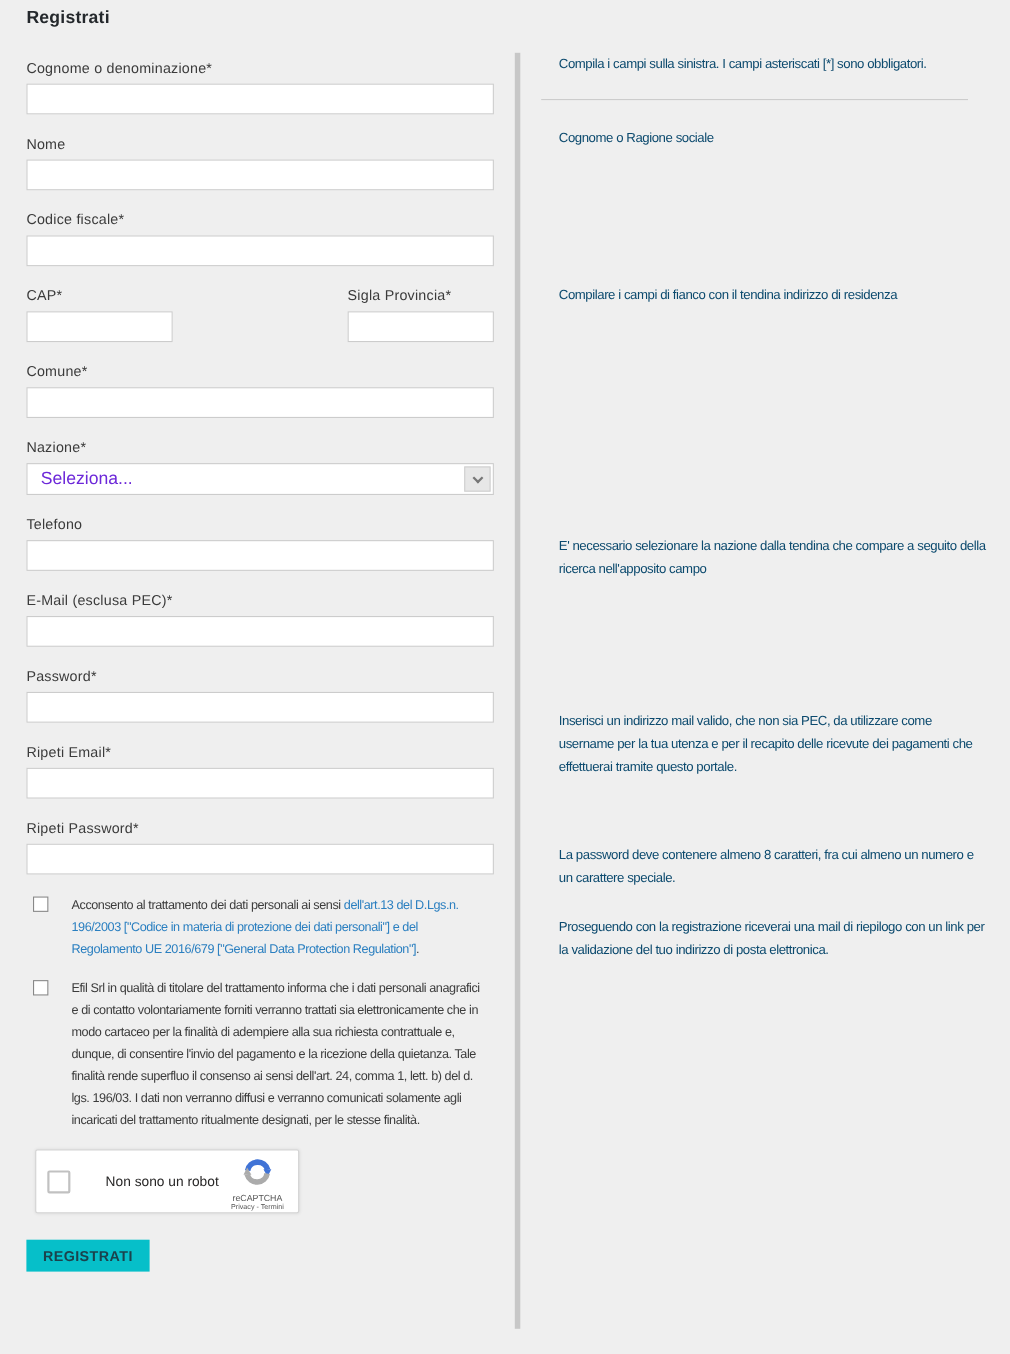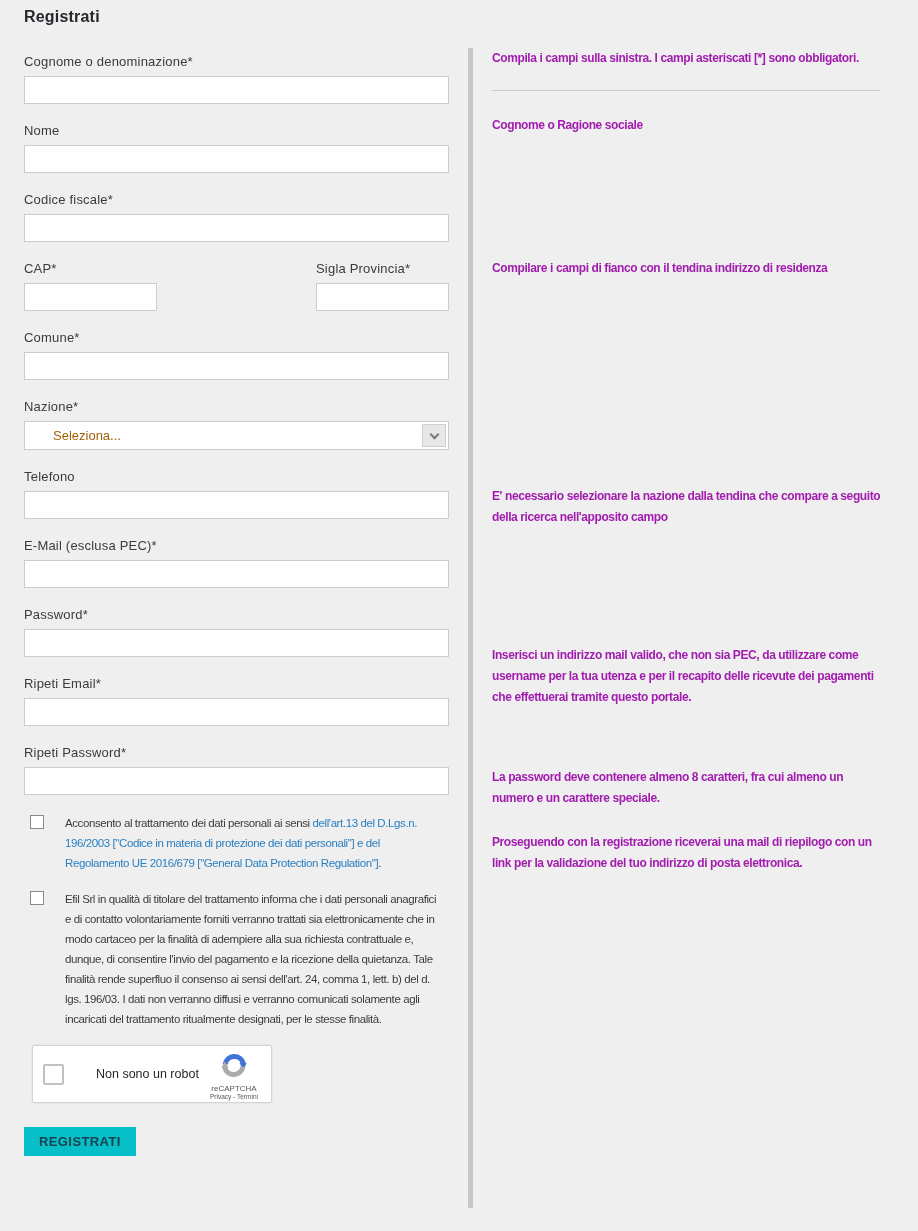--- a/index.html
+++ b/index.html
@@ -19,21 +19,21 @@
   .field label { display:block; font-size:13px; line-height:17px; color:#3b3b3b;
                  margin-bottom:6px; letter-spacing:0.2px; }
   .field input { display:block; width:100%; height:28px; border:1px solid #ccc; background:#fff;
                  padding:0 8px; font-size:13px; color:#333; border-radius:0; outline:none;
                  font-family:"Liberation Sans", sans-serif; }
   .row3 { display:flex; justify-content:space-between; }
   .row3 .field { width:133px; }
 
   .selectbox { position:relative; height:29px; border:1px solid #ccc; background:#fff;
                display:flex; align-items:center; cursor:pointer; }
-  .select-value { padding-left:28px; font-size:13px; color:#a16207; }
+  .select-value { padding-left:12px; font-size:16px; color:#6d28d9; }
   .select-btn { position:absolute; right:2px; top:2px; bottom:2px; width:24px; background:#e7e7e7;
                 border:1px solid #cfcfcf; display:flex; align-items:center; justify-content:center; }
   .chev { width:7px; height:7px; border-right:2px solid #777; border-bottom:2px solid #777;
           transform:rotate(45deg); margin-top:-3px; }
 
   .consent { display:flex; margin-bottom:16px; }
   .cb { flex:none; width:14px; height:14px; border:1px solid #888; background:#fff;
         margin:2px 0 0 6px; cursor:pointer; }
   .consent p { margin:0 12px 0 21px; width:384px; font-size:11.5px; line-height:20px;
                color:#3c3c3c; letter-spacing:-0.4px; }
@@ -48,22 +48,22 @@
   .captcha-logo { position:absolute; right:10px; top:6px; width:54px; text-align:center; }
   .captcha-brand { font-size:8px; color:#555; margin-top:1px; }
   .captcha-links { font-size:6.5px; color:#555; cursor:pointer; }
 
   .submit-btn { display:inline-block; margin-top:24px; height:29px; line-height:29px; padding:0 15px;
                 background:#06bfc9; color:#1b424c; border:none; font-weight:bold; font-size:13px;
                 letter-spacing:0.4px; cursor:pointer; font-family:"Liberation Sans", sans-serif; }
 
   
   .right-col { position:absolute; left:492px; top:0; width:390px; }
-  .help { position:absolute; left:0; width:100%; margin:0; font-size:12px; line-height:21px;
-          color:#a21caf; letter-spacing:-0.4px;font-weight:bold; }
+  .help { position:absolute; left:16px; width:100%; margin:0; font-size:12px; line-height:21px;
+          color:#0c4a6e; letter-spacing:-0.4px; }
   .divider { position:absolute; left:0; width:388px; height:0; border-top:1px solid #ccc; }
 </style>
 </head>
 <body>
 
 <div class="page">
 
   <h1 class="page-title">Registrati</h1>
 
   <div class="vscroll"></div>

